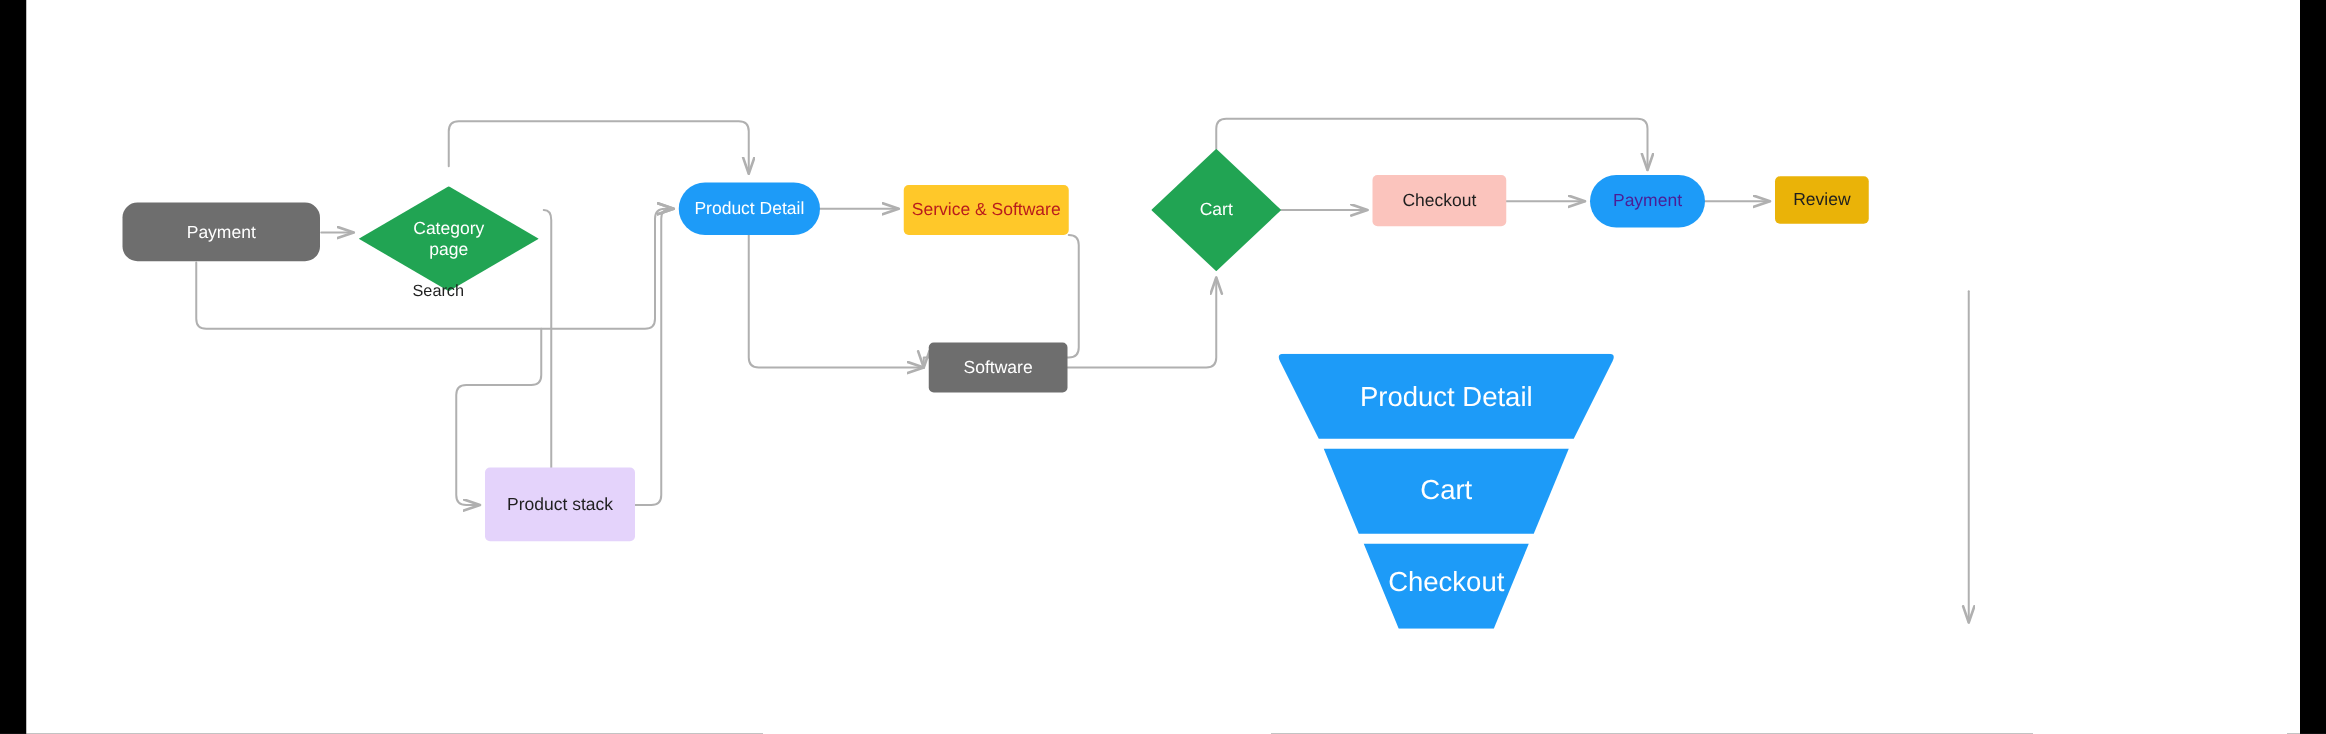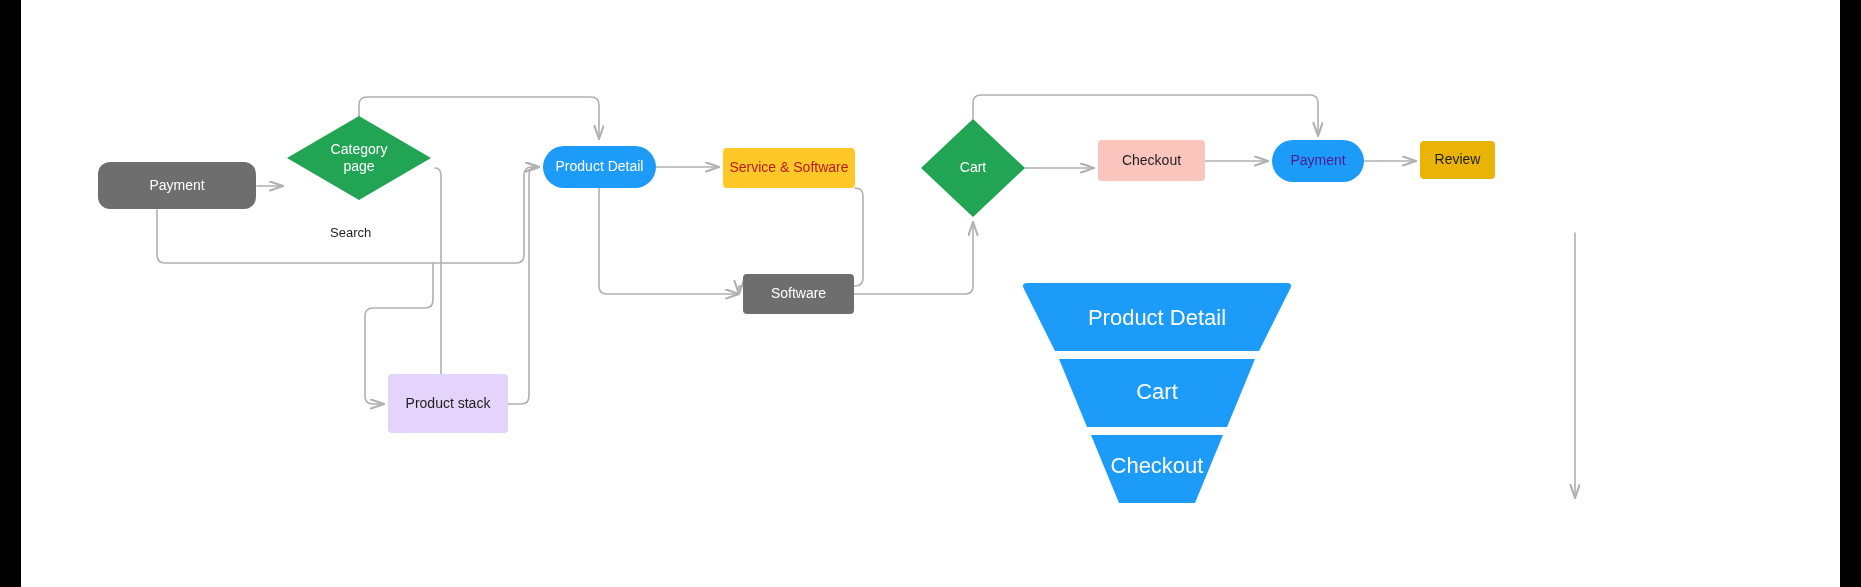--- a/index.html
+++ b/index.html
@@ -124,21 +124,21 @@
       <path d="M1343,161 L1372,161 L1382,161 L1395,161"></path>
 
       <path d="M1554,233 L1554,498"></path>
     </g>
   </svg>
 
   <div class="node round-rect" style="left:77px; top:162px; width:158px; height:47px; background:#6e6e6e; color:#ffffff; font-size:14px;">
     <span>Payment</span>
   </div>
 
-  <div class="diamond-wrap" style="left:266px; top:116px; width:144px; height:84px;">
+  <div class="diamond-wrap" style="left:266px; top:149px; width:144px; height:84px;">
     <svg class="diamond-shape" viewBox="0 0 144 84" preserveAspectRatio="none">
       <polygon points="72,0 144,42 72,84 0,42" fill="#21a453"></polygon>
     </svg>
     <div class="diamond-label" style="color:#ffffff; font-size:14px; flex-direction:column;">
       <span>Category</span>
       <span>page</span>
     </div>
   </div>
 
   <div class="node pill" style="left:522px; top:146px; width:113px; height:42px; background:#1d9bf8; color:#ffffff; font-size:14px;">

